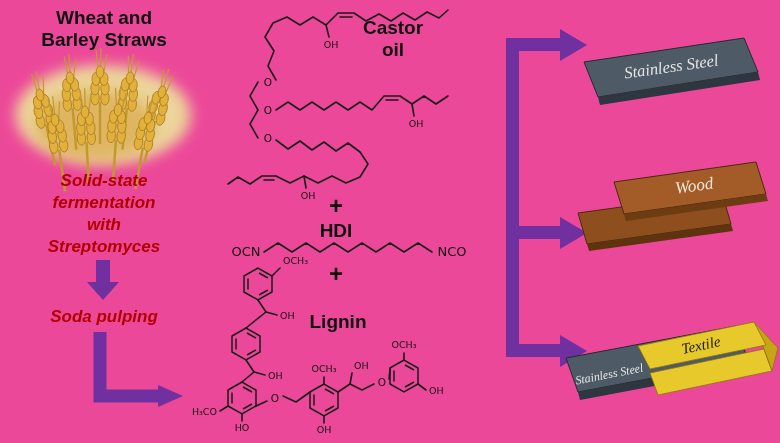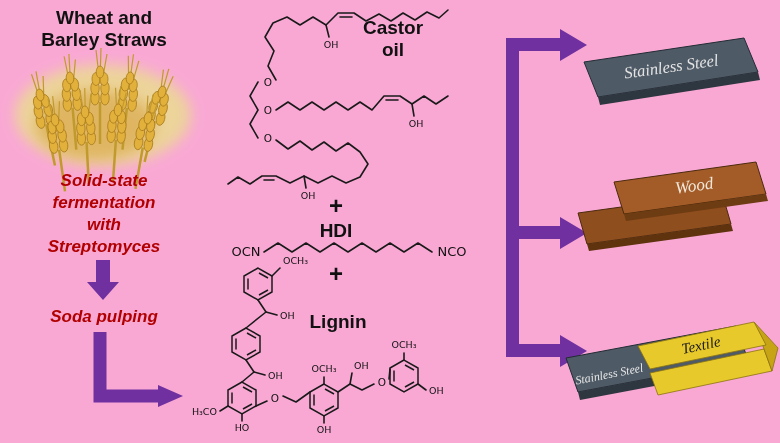--- a/index.html
+++ b/index.html
@@ -1,16 +1,16 @@
 <!DOCTYPE html>
 <html><head>
 <meta charset="utf-8">
 <style>
   html,body{margin:0;padding:0;background:#ffffff}
-  .stage{position:relative;width:780px;height:443px;background:#f9a8d4;overflow:hidden;font-family:"Liberation Sans",sans-serif}
+  .stage{position:relative;width:780px;height:443px;background:#ec4899;overflow:hidden;font-family:"Liberation Sans",sans-serif}
   svg{display:block}
   .t-head{font-family:"Liberation Sans",sans-serif;font-size:19px;font-weight:bold;fill:#111}
   .t-red{font-family:"Liberation Sans",sans-serif;font-size:17px;font-weight:bold;font-style:italic}
   .t-plus{font-family:"Liberation Sans",sans-serif;font-size:24px;font-weight:bold;fill:#111}
   .t-atom{font-family:"DejaVu Sans",sans-serif;font-size:9.5px;fill:#111}
   .t-o{font-family:"DejaVu Sans",sans-serif;font-size:10.5px;fill:#111}
   .t-grp{font-family:"DejaVu Sans",sans-serif;font-size:13px;fill:#111}
   .t-slab{font-family:"Liberation Serif","DejaVu Serif",serif;font-style:italic}
   .bond{stroke:#1a1a1a;stroke-width:1.6;fill:none;stroke-linecap:round;stroke-linejoin:round}
   .ring{stroke:#1a1a1a;stroke-width:1.5;fill:none}

